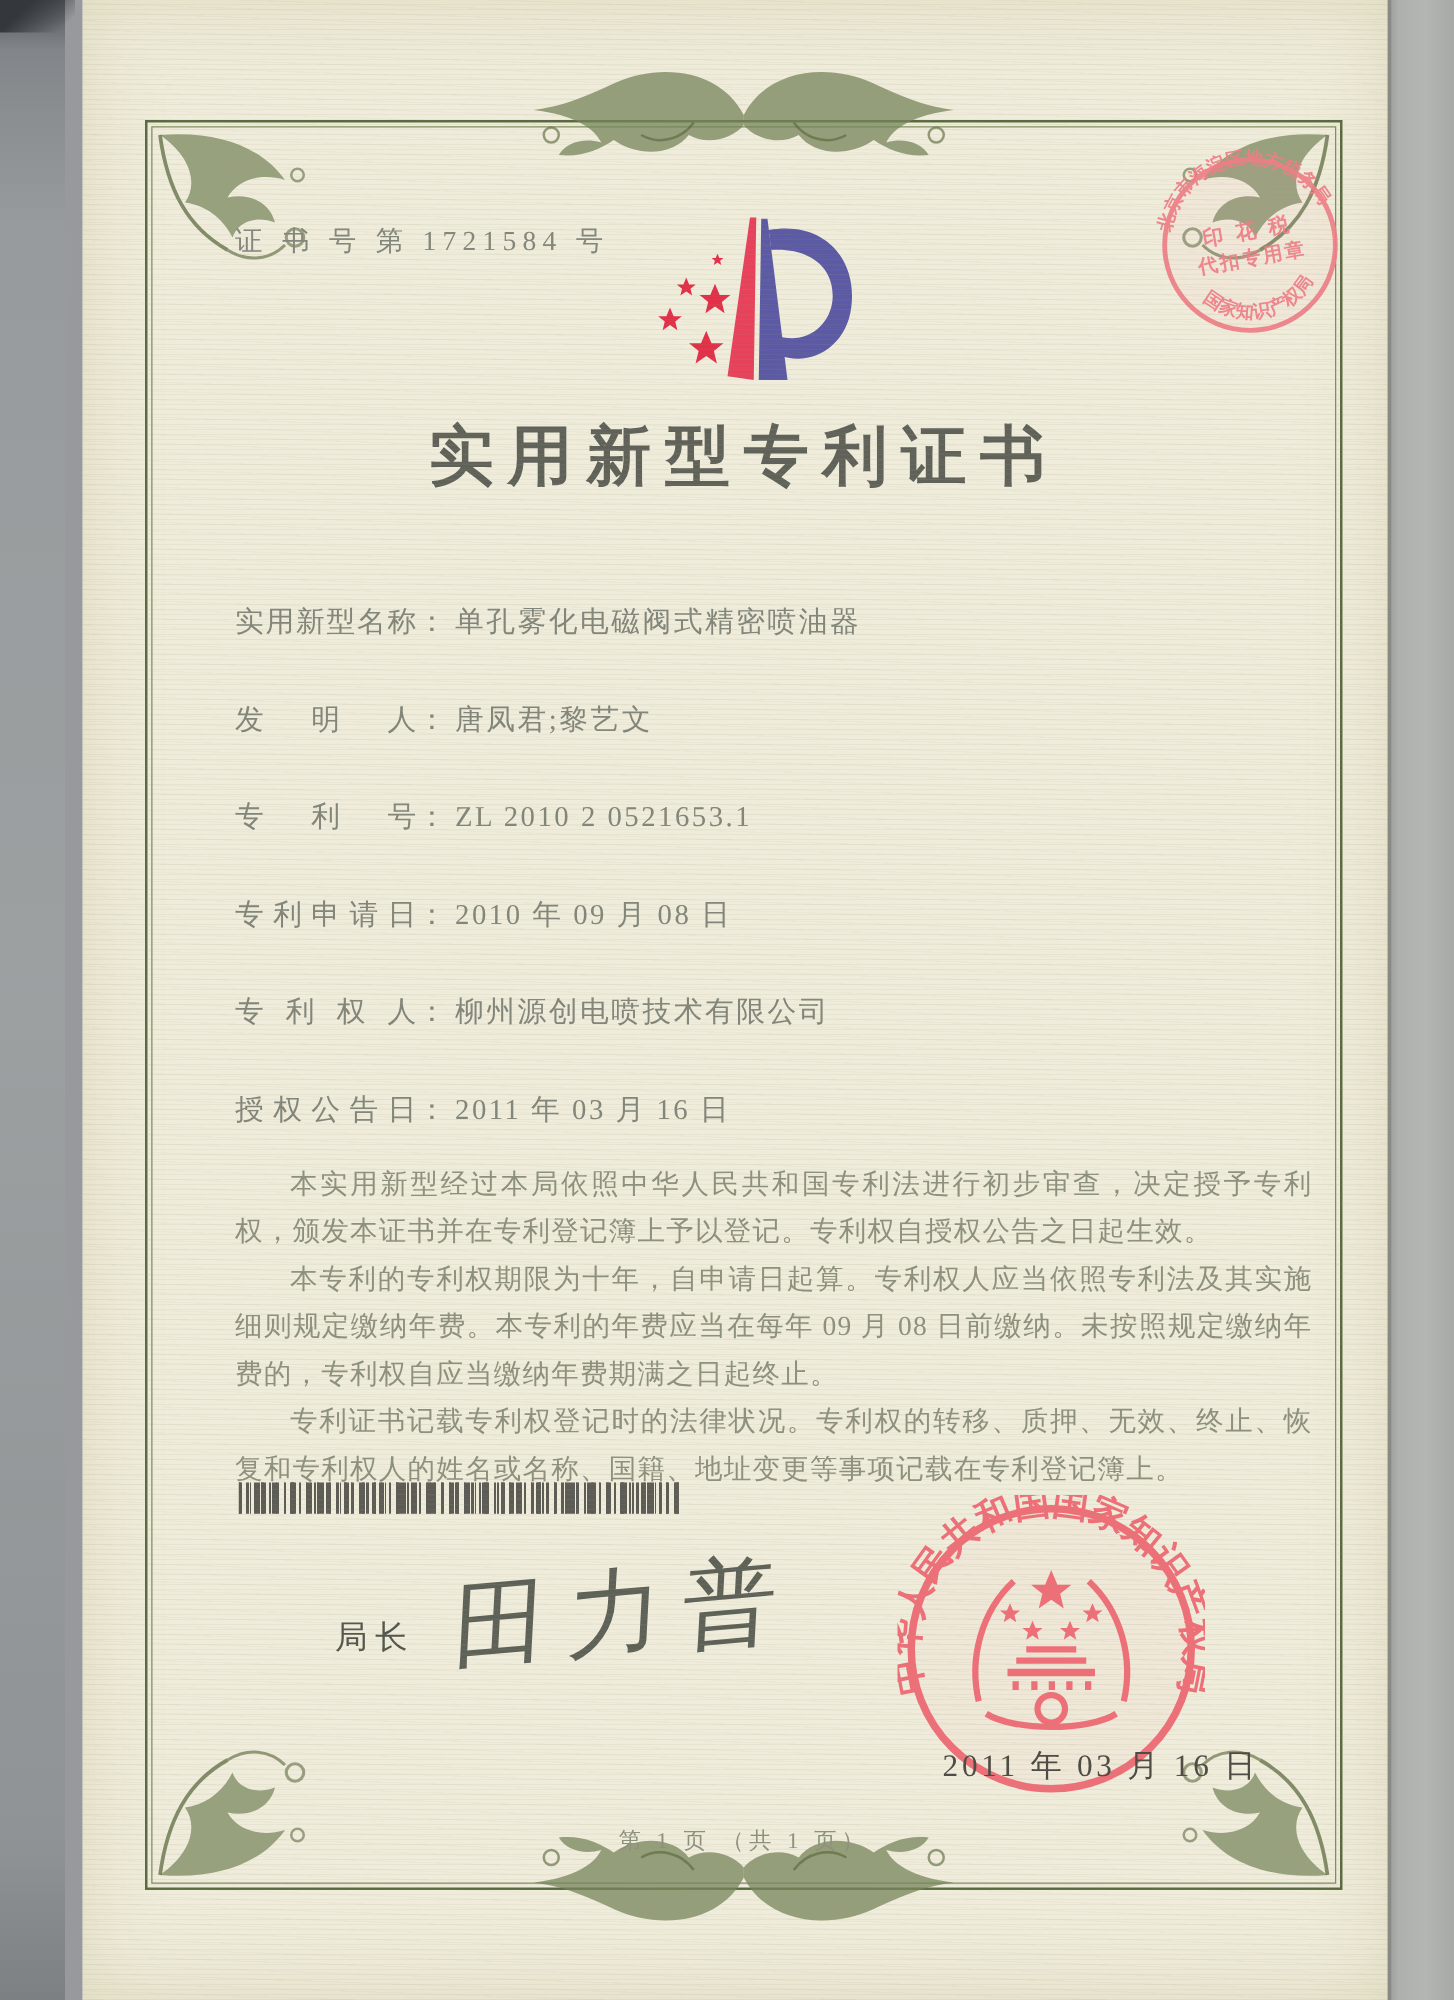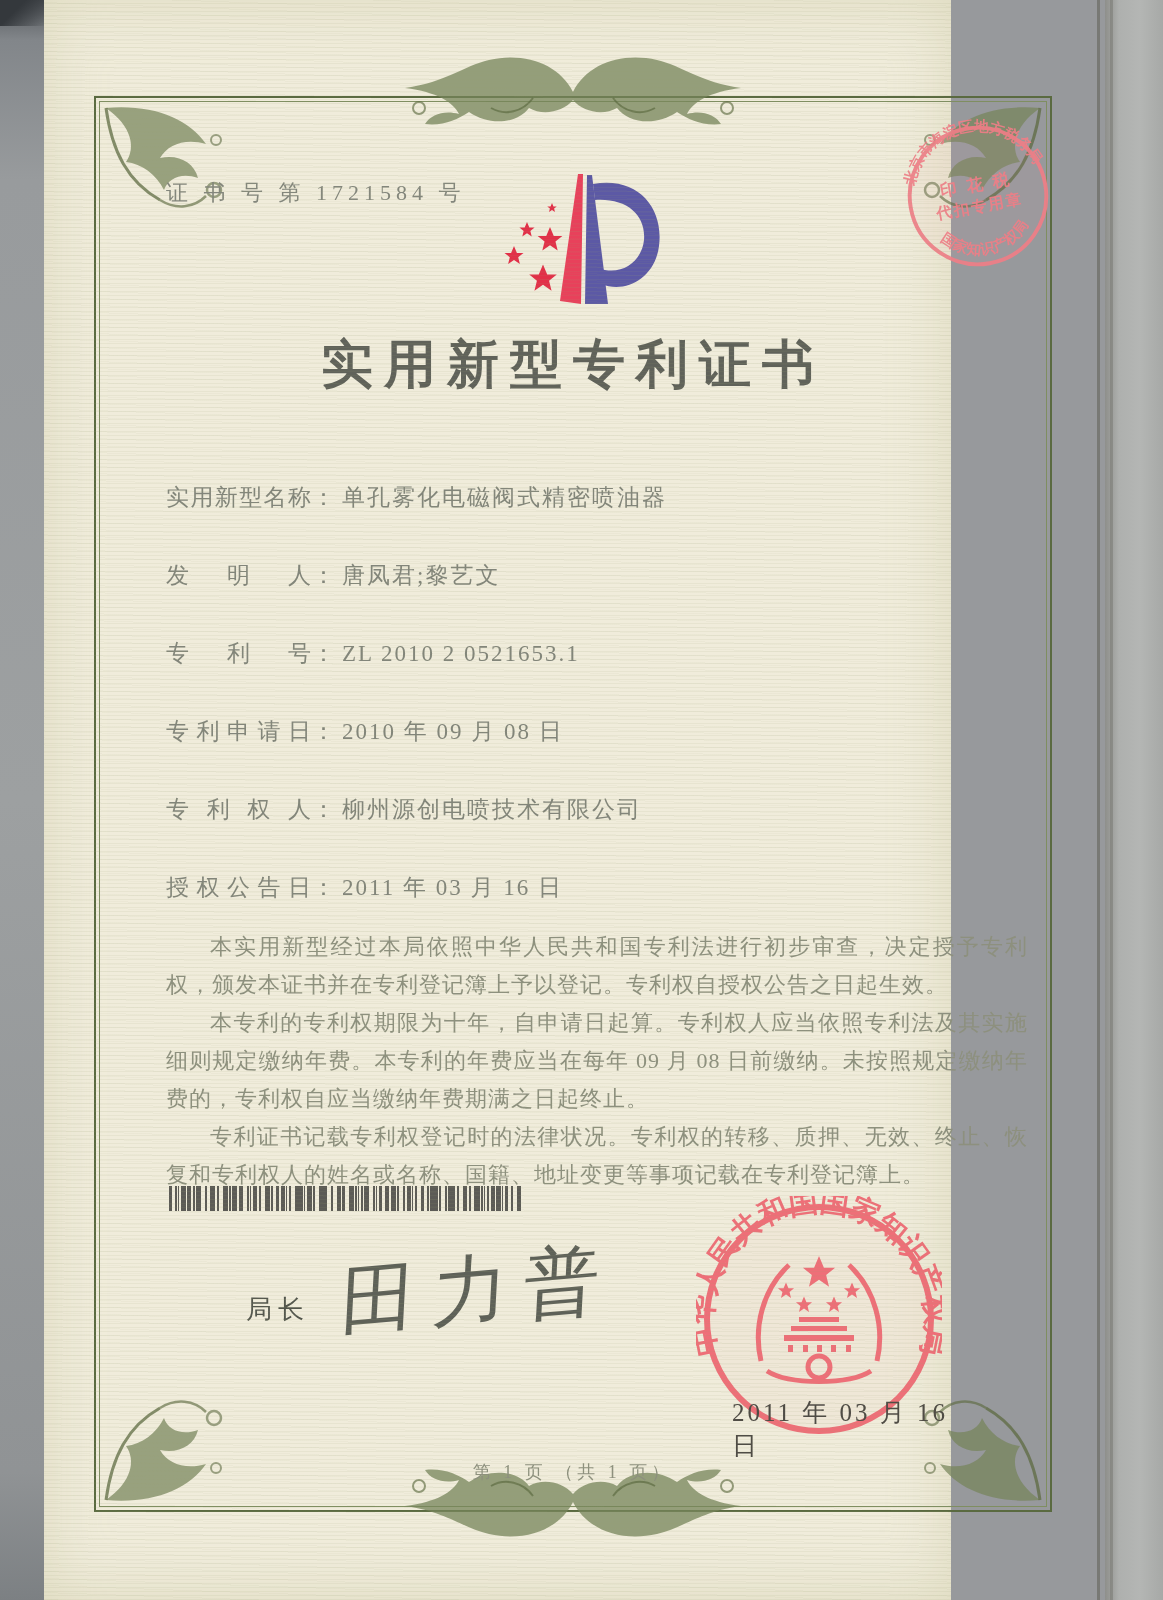--- a/index.html
+++ b/index.html
@@ -20,21 +20,21 @@
   }
   .right-strip {
     position:absolute; left:1105px; top:0; width:58px; height:1600px;
     background:linear-gradient(90deg,#8e8f8b 0,#aeb0ae 14px,#b4b6b4 60%,#a7a9a7 100%);
   }
   .page-edge-line {
     position:absolute; top:0; height:1600px; width:3px; background:#70716b; opacity:.8;
   }
   
   .paper {
-    position:absolute; left:44px; top:0; width:907px; height:1600px;
+    position:absolute; left:66px; top:0; width:1044px; height:1600px;
     background:#f0ecdb;
     box-shadow:inset 0 0 60px rgba(190,185,140,.35);
   }
   .paper::after {
     content:""; position:absolute; inset:0; pointer-events:none;
     background:
       repeating-linear-gradient(0deg, rgba(150,158,112,.10) 0 1px, rgba(0,0,0,0) 1px 4px),
       repeating-linear-gradient(2deg, rgba(150,158,112,.06) 0 1px, rgba(0,0,0,0) 1px 7px);
   }
   

